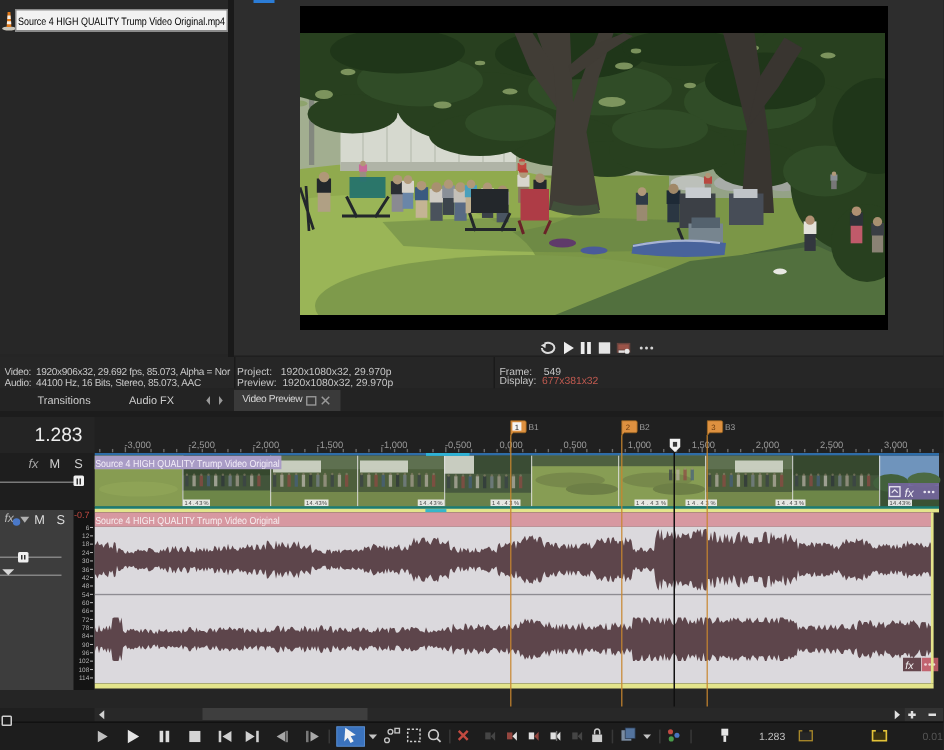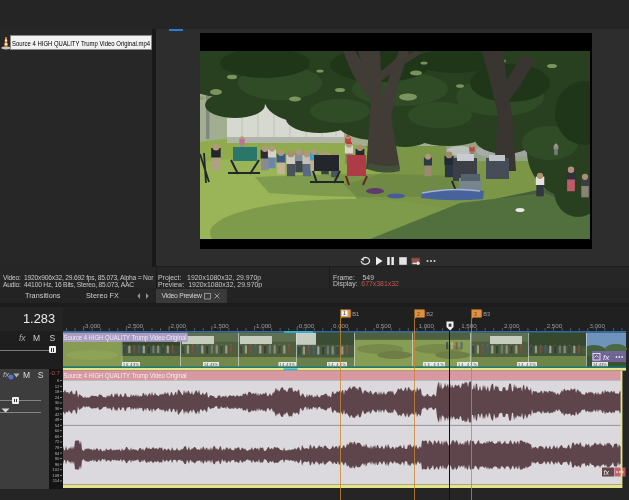--- a/index.html
+++ b/index.html
@@ -1,17 +1,17 @@
 <!DOCTYPE html>
 <html><head><meta charset="utf-8"><style>
 html,body{margin:0;padding:0;width:629px;height:500px;overflow:hidden;background:#252525;
 font-family:"Liberation Sans",sans-serif;}
 *{box-sizing:border-box;}
 .abs{position:absolute;}
-#win{position:relative;width:629px;height:424px;background:#252525;margin-top:29px;}
+#win{position:relative;width:629px;height:424px;background:#252525;}
 </style></head>
 <body>
 <div id="win">
 
 <div class="abs" style="left:0;top:0;width:152px;height:236px;background:#272727;"></div>
 
 <svg class="abs" style="left:1px;top:6px;" width="10" height="15" viewBox="0 0 10 15">
  <ellipse cx="5" cy="13" rx="4.6" ry="1.4" fill="#c8c4ba"></ellipse>
  <path d="M3.4,12 L4.1,2 L5.9,2 L6.6,12 Z" fill="#e07818"></path>
  <path d="M4.0,4.4 L6.0,4.4 L6.2,6.6 L3.9,6.6 Z" fill="#f5f0e8"></path>
@@ -221,21 +221,21 @@
 <div class="abs" style="left:0;top:238px;width:629px;height:21px;background:#262626;"></div>
 <div class="abs" style="left:155.5px;top:238px;width:1.5px;height:21px;background:#1a1a1a;"></div>
 <div class="abs" style="left:329px;top:238px;width:1px;height:21px;background:#1a1a1a;"></div>
 <div class="abs info" style="left:3px;top:244.5px;width:151px;overflow:hidden;color:#c6c6c6;font-size:6.7px;line-height:7.2px;letter-spacing:-0.2px;white-space:nowrap;">Video:&nbsp; 1920x906x32, 29.692 fps, 85.073, Alpha = Nor<br>Audio:&nbsp; 44100 Hz, 16 Bits, Stereo, 85.073, AAC</div>
 <div class="abs info" style="left:158px;top:244.5px;color:#c6c6c6;font-size:6.9px;line-height:7.2px;white-space:nowrap;">Project:&nbsp;&nbsp; 1920x1080x32, 29.970p<br>Preview:&nbsp; 1920x1080x32, 29.970p</div>
 <div class="abs info" style="left:333px;top:245.5px;color:#c6c6c6;font-size:6.9px;line-height:6.6px;white-space:nowrap;">Frame:&nbsp;&nbsp;&nbsp; 549<br>Display:&nbsp; <span style="color:#c05a50;">677x381x32</span></div>
 
 <div class="abs" style="left:0;top:259px;width:629px;height:14.5px;background:#232323;"></div>
 <div class="abs" style="left:0;top:273.5px;width:629px;height:4.5px;background:#1c1c1c;"></div>
 <div class="abs" style="left:25px;top:261.5px;color:#cccccc;font-size:7.3px;">Transitions</div>
-<div class="abs" style="left:86px;top:261.5px;color:#cccccc;font-size:7.3px;">Stereo FX</div>
+<div class="abs" style="left:86px;top:261.5px;color:#cccccc;font-size:7.3px;">Audio FX</div>
 <svg class="abs" style="left:137px;top:263px;" width="12" height="8">
       <path d="M3,1 L0.5,4 L3,7 Z" fill="#999"></path>
       <path d="M9,1 L11.5,4 L9,7 Z" fill="#999"></path>
     </svg>
 <div class="abs" style="left:155.5px;top:259.5px;width:71px;height:14px;background:#3a3a3a;"></div>
 <div class="abs" style="left:161.5px;top:262.5px;color:#d4d4d4;font-size:6.8px;letter-spacing:-0.25px;">Video Preview</div>
 <svg class="abs" style="left:204px;top:263.5px;" width="20" height="8">
  <rect x="0.5" y="0.5" width="6" height="5.5" fill="none" stroke="#9a9a9a" stroke-width="0.9"></rect>
  <path d="M10.5,0.5 L15.5,5.5 M15.5,0.5 L10.5,5.5" stroke="#9a9a9a" stroke-width="1"></path>
 </svg>

